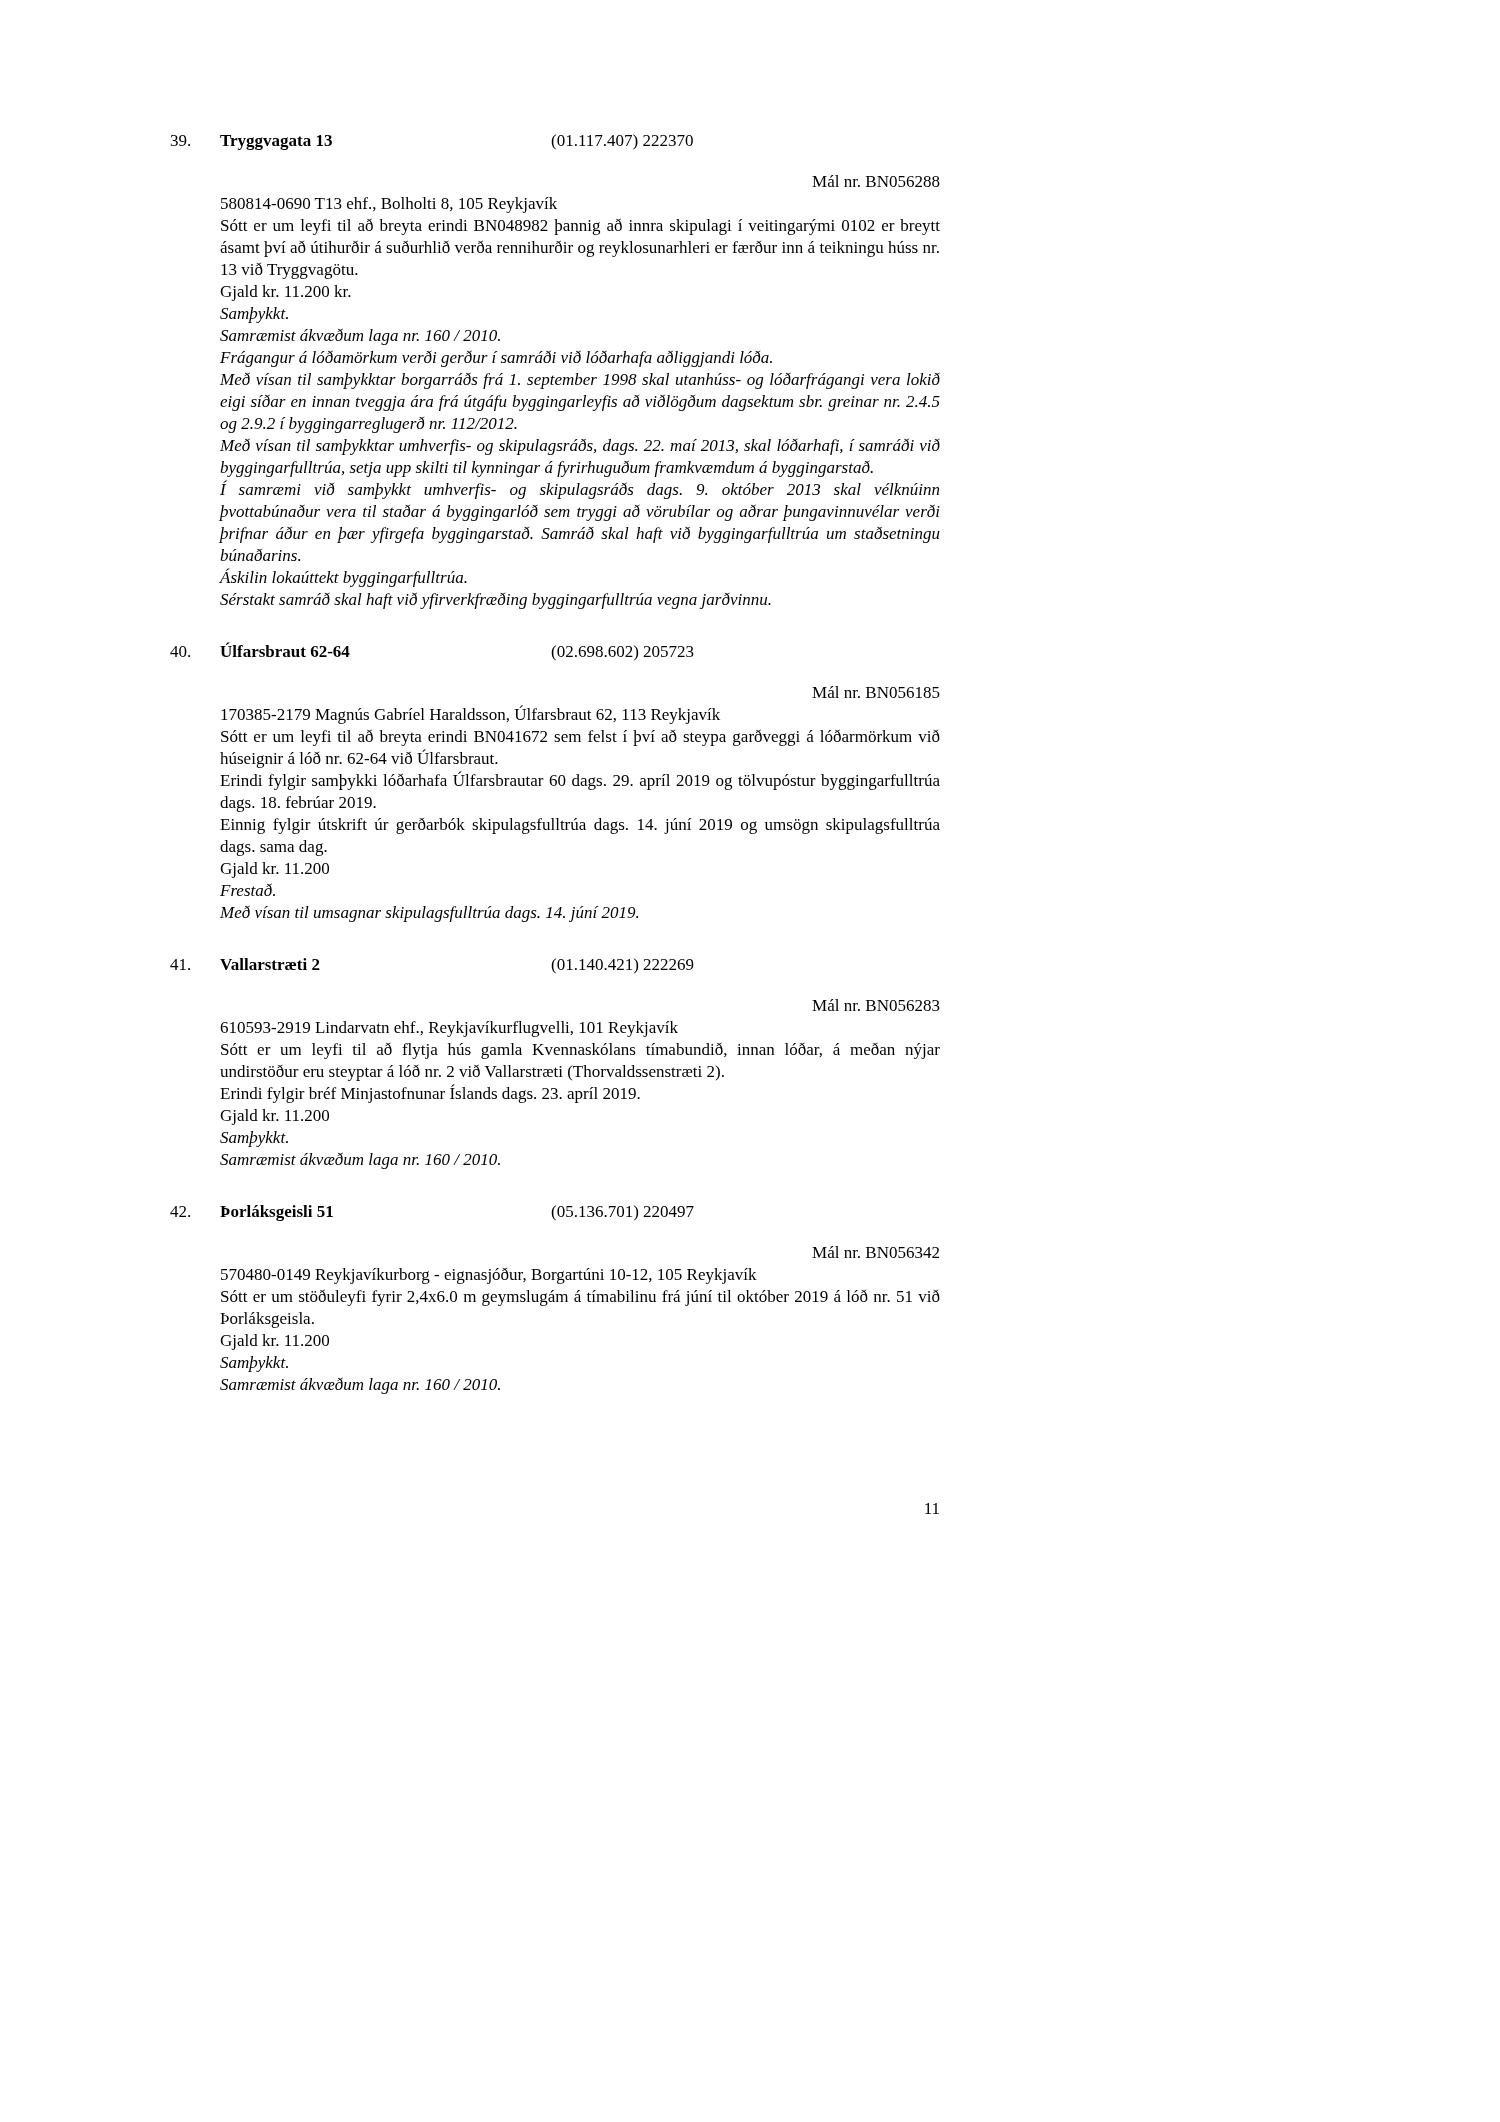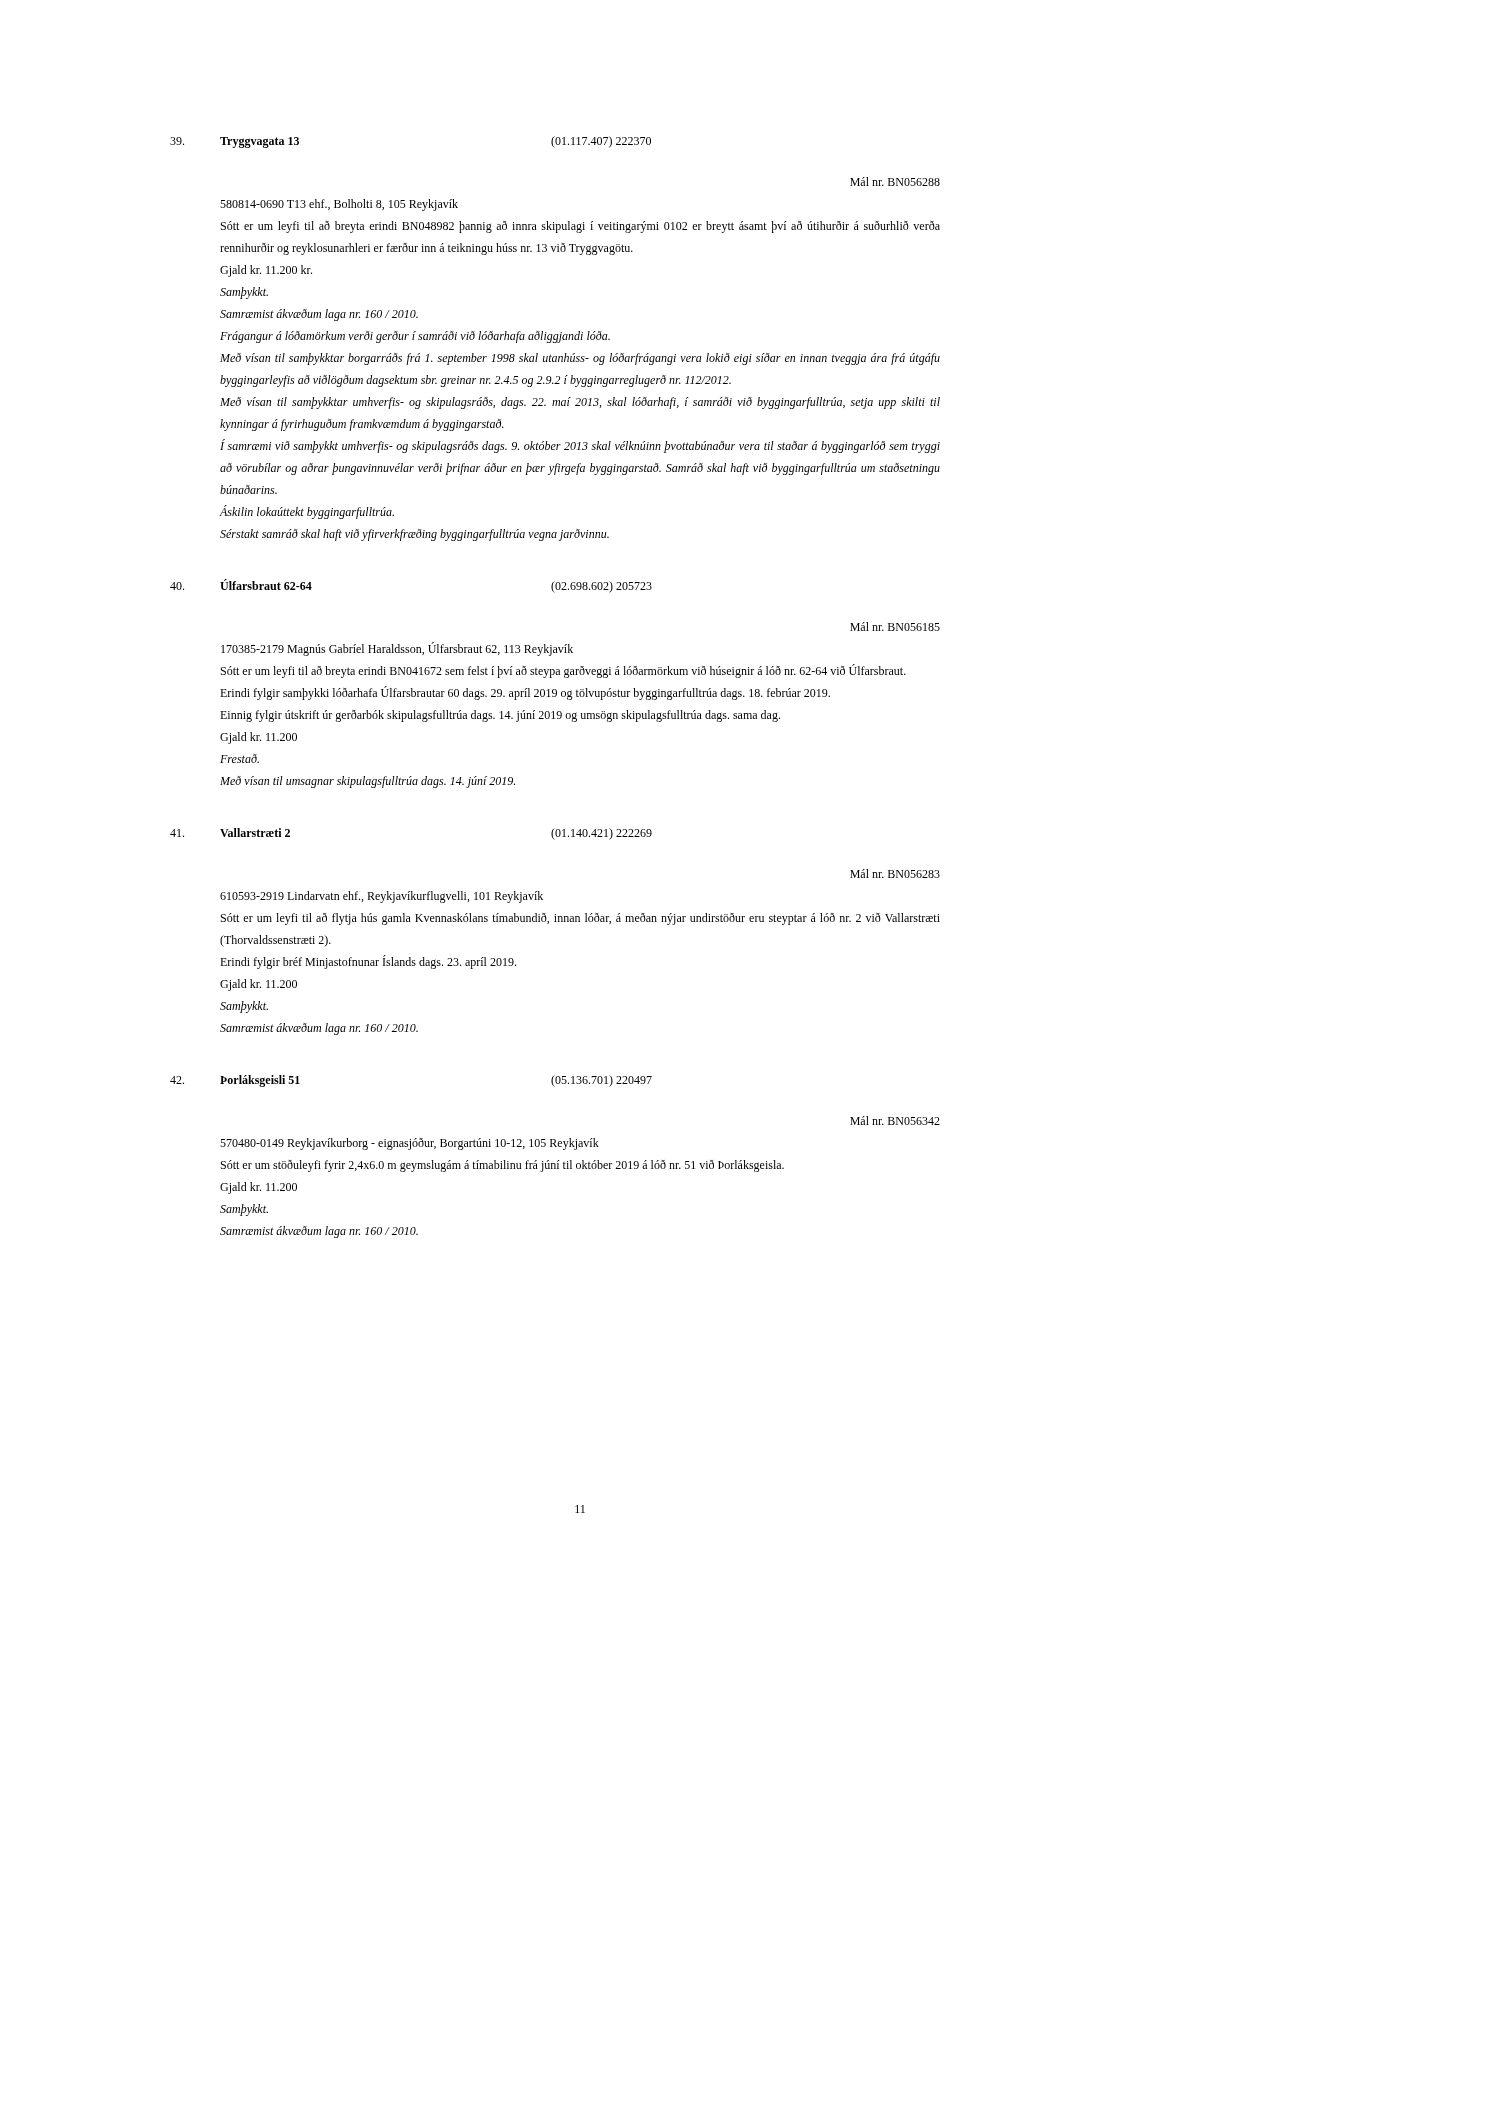--- a/index.html
+++ b/index.html
@@ -7,21 +7,21 @@
     padding: 0;
     background: #ffffff;
   }
   .page {
     position: relative;
     width: 1500px;
     height: 2122px;
     background: #ffffff;
     overflow: hidden;
     font-family: "Liberation Serif", "DejaVu Serif", serif;
-    font-size: 12px;
+    font-size: 17px;
     line-height: 22px;
     color: #000000;
   }
   .content {
     position: absolute;
     left: 220px;
     top: 130px;
     width: 720px;
   }
   .item {
@@ -56,21 +56,21 @@
     text-align: justify;
   }
   .para.italic {
     font-style: italic;
   }
   .page-number {
     position: absolute;
     left: 220px;
     top: 1498px;
     width: 720px;
-    text-align: center;
+    text-align: right;
   }
 </style>
 </head>
 <body>
 
 <div class="page">
   <div class="content">
   <div class="item">
     <div class="item-header">
       <span class="item-number">39.</span>

